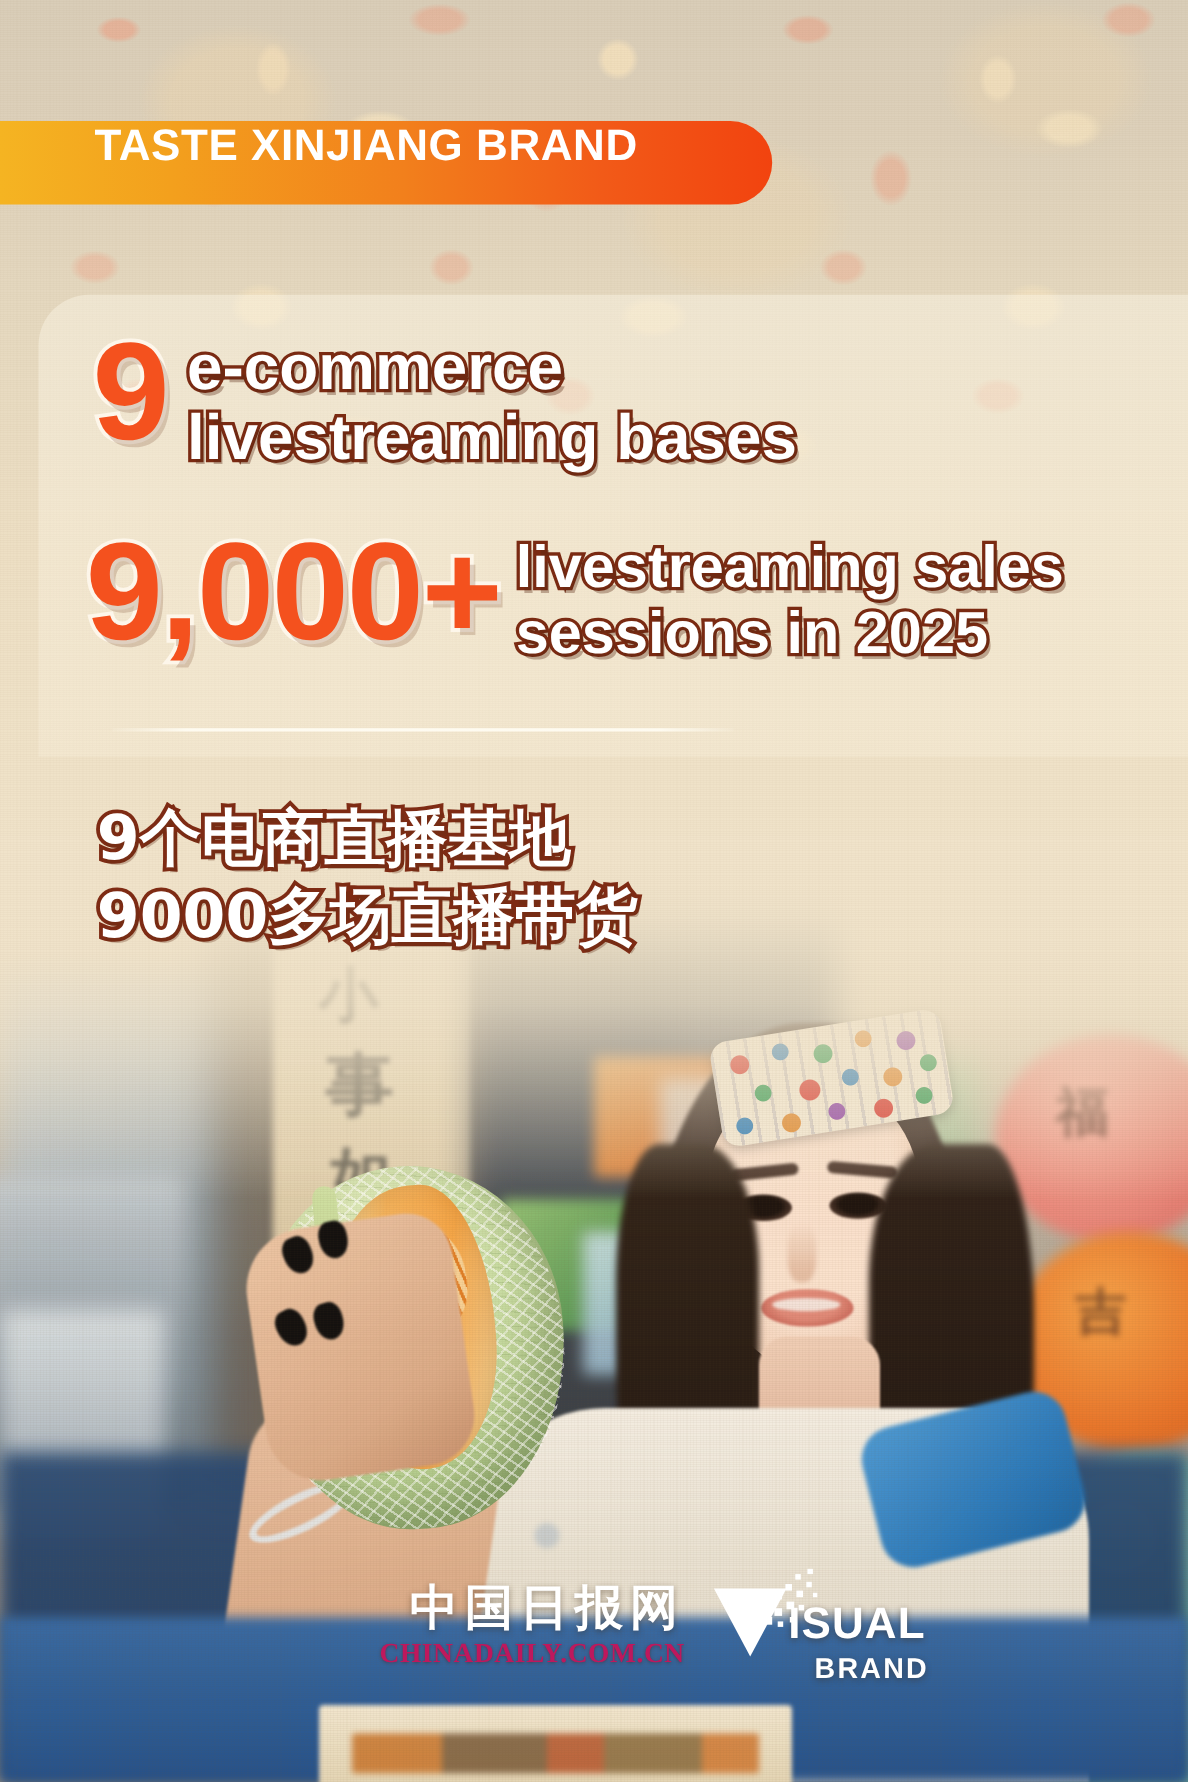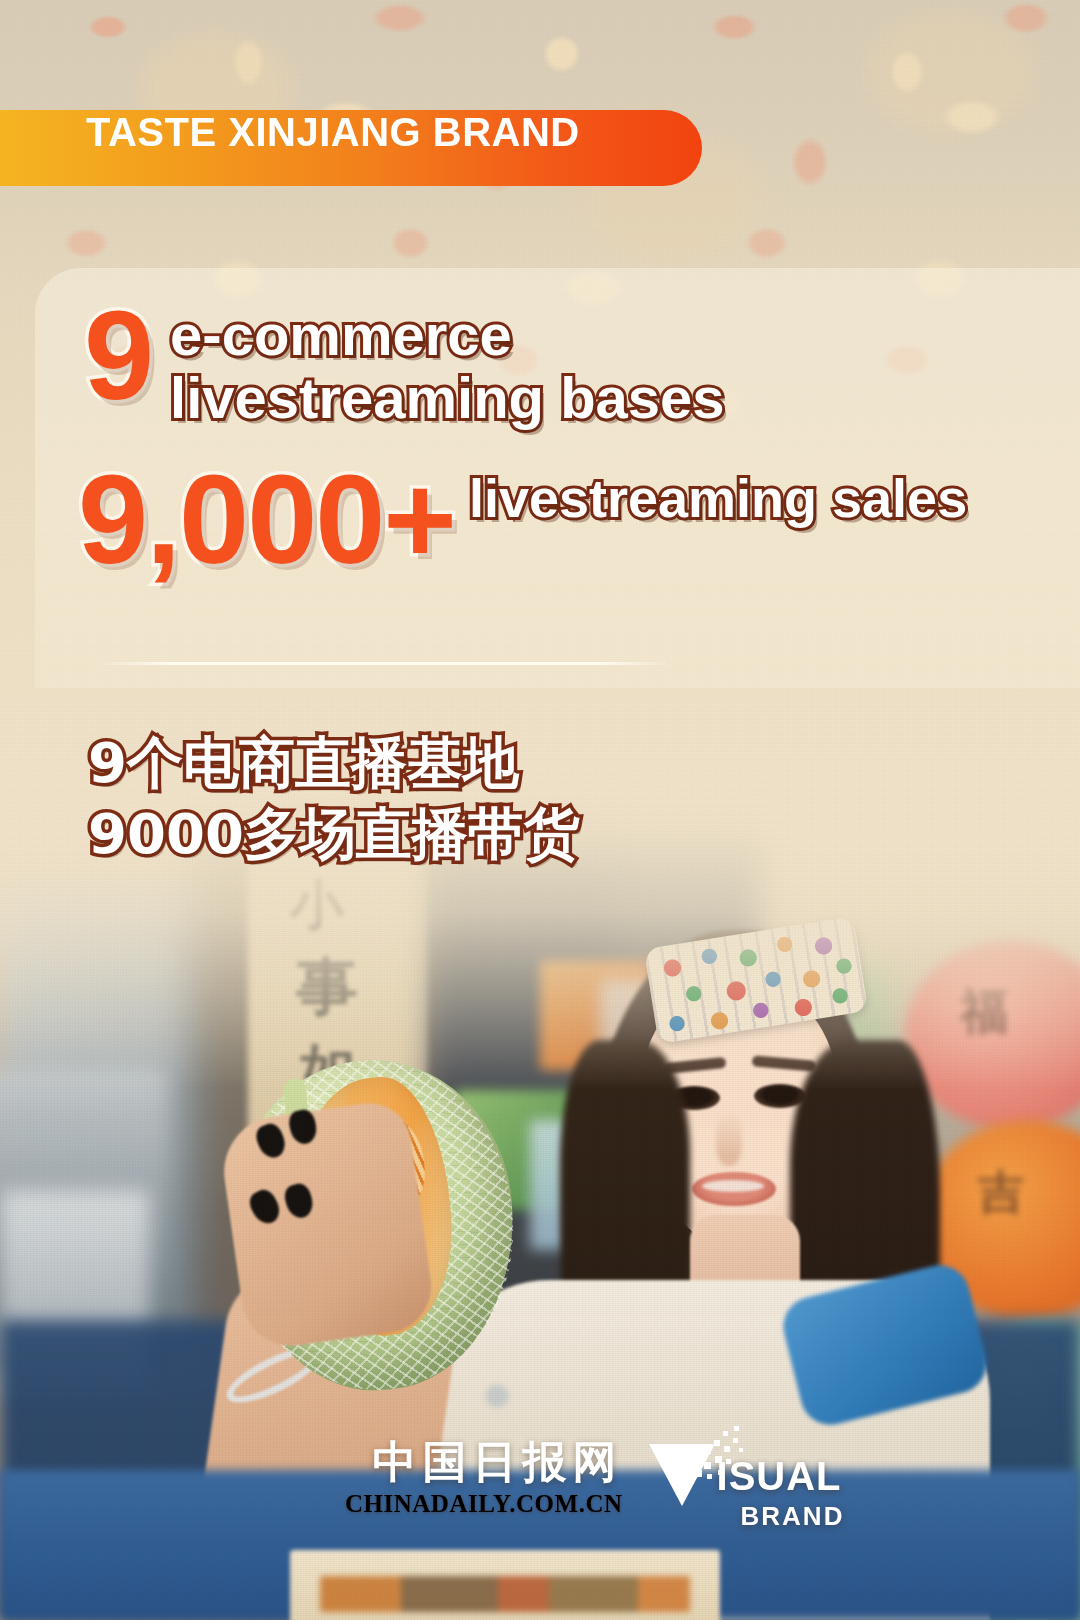--- a/index.html
+++ b/index.html
@@ -449,21 +449,21 @@
     text-shadow:5px 6px 0 rgba(120,70,40,.22);
     white-space:nowrap;
   }
 
   
   .row1 { position:absolute; left:84px; top:296px; display:flex; align-items:flex-start; }
   .row1-num { font-size:126px; line-height:.96; }
   .row1-txt { margin-left:16px; margin-top:8px; font-size:58px; line-height:1.08; }
 
   
-  .row2 { position:absolute; left:78px; top:460px; display:flex; align-items:flex-start; }
+  .row2 { position:absolute; left:78px; top:478px; display:flex; align-items:flex-start; }
   .row2-num { font-size:126px; line-height:.95; letter-spacing:-2px; }
   .row2-txt { margin-left:14px; margin-top:8px; font-size:54px; line-height:1.12; }
 
   
   .divider {
     position:absolute; left:102px; top:662px; width:565px; height:3px;
     background:linear-gradient(90deg, rgba(255,252,240,.1), rgba(255,252,242,.95) 12%, rgba(255,252,242,.95) 88%, rgba(255,252,240,.1));
   }
 
   
@@ -487,21 +487,21 @@
   }
   .logo-cd { display:flex; flex-direction:column; align-items:flex-end; }
   .logo-cd-cn {
     color:#fff; font-family:"DejaVu Sans", sans-serif; font-weight:700;
     font-size:44px; letter-spacing:6px; line-height:1;
     text-shadow:0 2px 6px rgba(60,40,20,.45);
     white-space:nowrap;
   }
   .logo-cd-url {
     margin-top:7px;
-    color:#000000; font-family:"Liberation Serif", serif; font-weight:700;
+    color:#be185d; font-family:"Liberation Serif", serif; font-weight:700;
     font-size:25px; letter-spacing:.5px; line-height:1;
     text-shadow:0 1px 3px rgba(80,30,10,.45);
     white-space:nowrap;
   }
   .logo-vn { position:relative; display:flex; align-items:flex-start; margin-top:2px; }
   .vn-v { position:relative; width:66px; height:66px; margin-right:2px; }
   .vn-dots { position:absolute; left:44px; top:-16px; width:54px; height:60px; }
   .vn-words { display:flex; flex-direction:column; margin-top:14px; }
   .vn-isual {
     color:#fff; font-family:"Liberation Sans", sans-serif; font-weight:700;
@@ -611,21 +611,21 @@
 
   <div class="stats">
 
     <div class="row1">
       <span class="stat-num-orange row1-num">9</span>
       <span class="stat-en row1-txt"><span>e-commerce</span><br><span>livestreaming bases</span></span>
     </div>
 
     <div class="row2">
       <span class="stat-num-orange row2-num">9,000+</span>
-      <span class="stat-en row2-txt"><span>livestreaming sales</span><br></span>
+      <span class="stat-en row2-txt"><span>livestreaming sales</span><br><span>sessions in 2025</span></span>
     </div>
 
     <div class="divider"></div>
 
     <div class="cn"><span>9个电商直播基地</span><br><span>9000多场直播带货</span></div>
   </div>
 
   <div class="logos">
 
     <div class="logo-cd">

